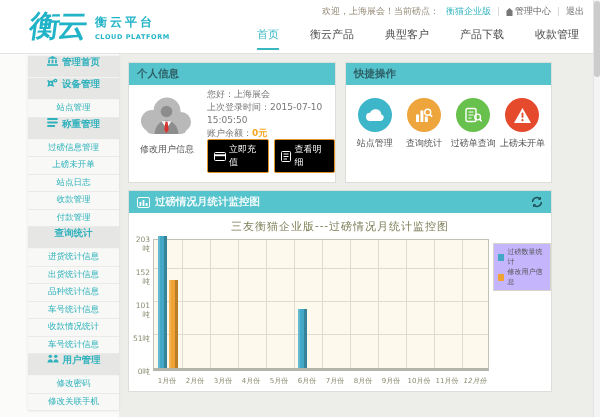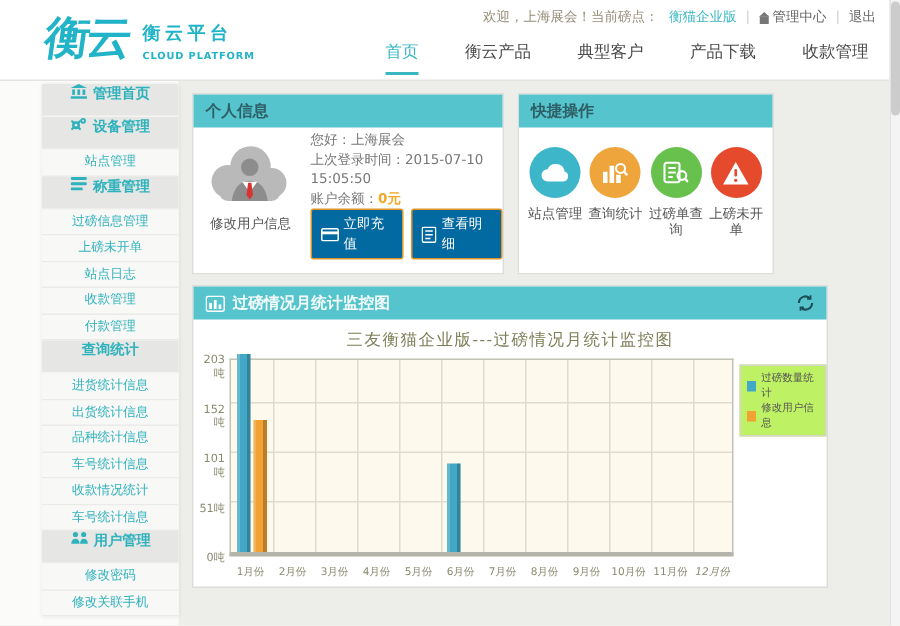--- a/index.html
+++ b/index.html
@@ -42,43 +42,43 @@
   .panel { position:absolute; background:#fff; border:1px solid #ddddda; }
   .panel-head { height:22px; background:#55c4cd; display:flex; align-items:center; padding:0 8px; font-size:10.5px; font-weight:bold; color:#2f5f66; }
   .panel-body { position:relative; height:calc(100% - 22px); }
 
   .profile { left:128px; top:62px; width:208px; height:121px; }
   .avatar { position:absolute; left:8px; top:9px; }
   .avatar-caption { position:absolute; left:0; top:58px; width:76px; text-align:center; font-size:9px; color:#555; cursor:pointer; }
   .pinfo { position:absolute; left:78px; top:3px; width:124px; font-size:9px; color:#777; line-height:13px; }
   .balance-val { color:#f5a623; font-weight:bold; }
   .pbtns { position:absolute; left:78px; top:54px; display:flex; gap:5px; }
-  .btn-orange { display:flex; align-items:center; gap:3px; background:#0369a1; border:1px solid #e09427; border-radius:2px; color:#fff; font-size:9px; padding:3px 6px; cursor:pointer; }
-
-  .quick { left:345px; top:62px; width:171px; height:121px; }
+  .btn-orange { display:flex; align-items:center; gap:3px; background:#000000; border:1px solid #e09427; border-radius:2px; color:#fff; font-size:9px; padding:3px 6px; cursor:pointer; }
+
+  .quick { left:345px; top:62px; width:207px; height:121px; }
   .quick .panel-body { display:flex; justify-content:space-around; padding:13px 4px 0; }
   .qa { width:48px; text-align:center; cursor:pointer; }
   .qa-circle { width:34px; height:34px; border-radius:50%; margin:0 auto; display:flex; align-items:center; justify-content:center; }
   .qa-label { margin-top:6px; font-size:9px; color:#555; line-height:11px; }
 
   
   .chartp { left:128px; top:190px; width:424px; height:202px; }
   .chartp .panel-head { color:#f4fbfb; }
   .ph-ico { display:flex; margin-right:5px; }
   .ph-spacer { flex:1; }
   .ph-refresh { display:flex; cursor:pointer; }
 
   .chart-title { position:absolute; left:0; right:0; top:6px; text-align:center; font-size:11px; color:#7e7e58; letter-spacing:1px; font-family:"DejaVu Serif","Liberation Serif",serif; }
   .plot { position:absolute; left:24px; top:26px; width:336px; height:132px; background:#fdf9ec; border:1px solid #c2c2b8; border-bottom:3px solid #b4b4aa; }
   .gline-v { position:absolute; top:0; bottom:0; width:1px; background:#dedccf; }
   .gline-h { position:absolute; left:0; right:0; height:1px; background:#dedccf; }
   .bar { position:absolute; bottom:0; width:9px; }
   .ytick { position:absolute; left:0; width:21px; text-align:right; font-size:7.5px; color:#8a8a70; }
   .xtick { position:absolute; top:163px; width:28px; text-align:center; font-size:7px; color:#8a8a70; }
-  .legend { position:absolute; left:364px; top:30px; background:#bef264; border:1px solid #d5d5cc; padding:3px 4px; }
+  .legend { position:absolute; left:364px; top:30px; background:#c4b5fd; border:1px solid #d5d5cc; padding:3px 4px; }
   .legend-row { display:flex; align-items:center; gap:3px; font-size:7px; color:#555; line-height:10px; }
   .legend-sq { width:7px; height:7px; display:inline-block; }
 </style>
 </head>
 <body>
 
 <div class="page">
 
   <div class="main-bg"></div>
 

